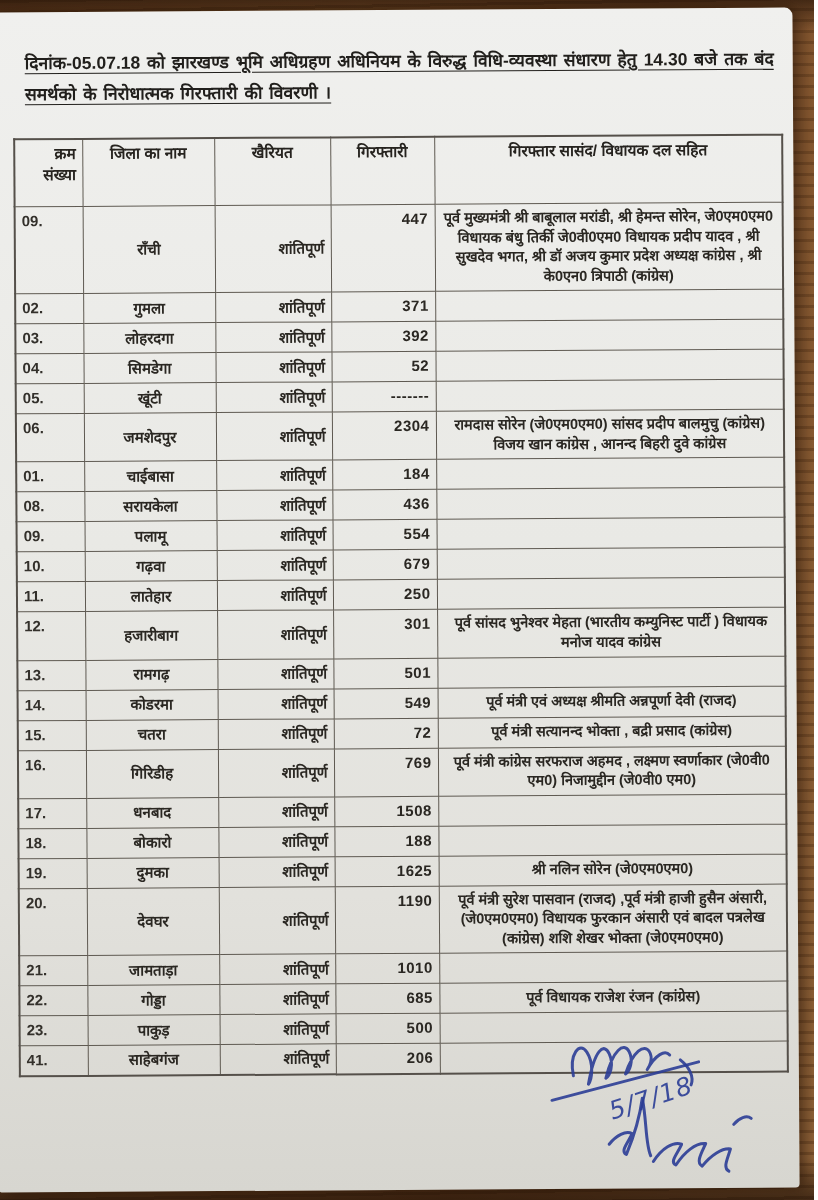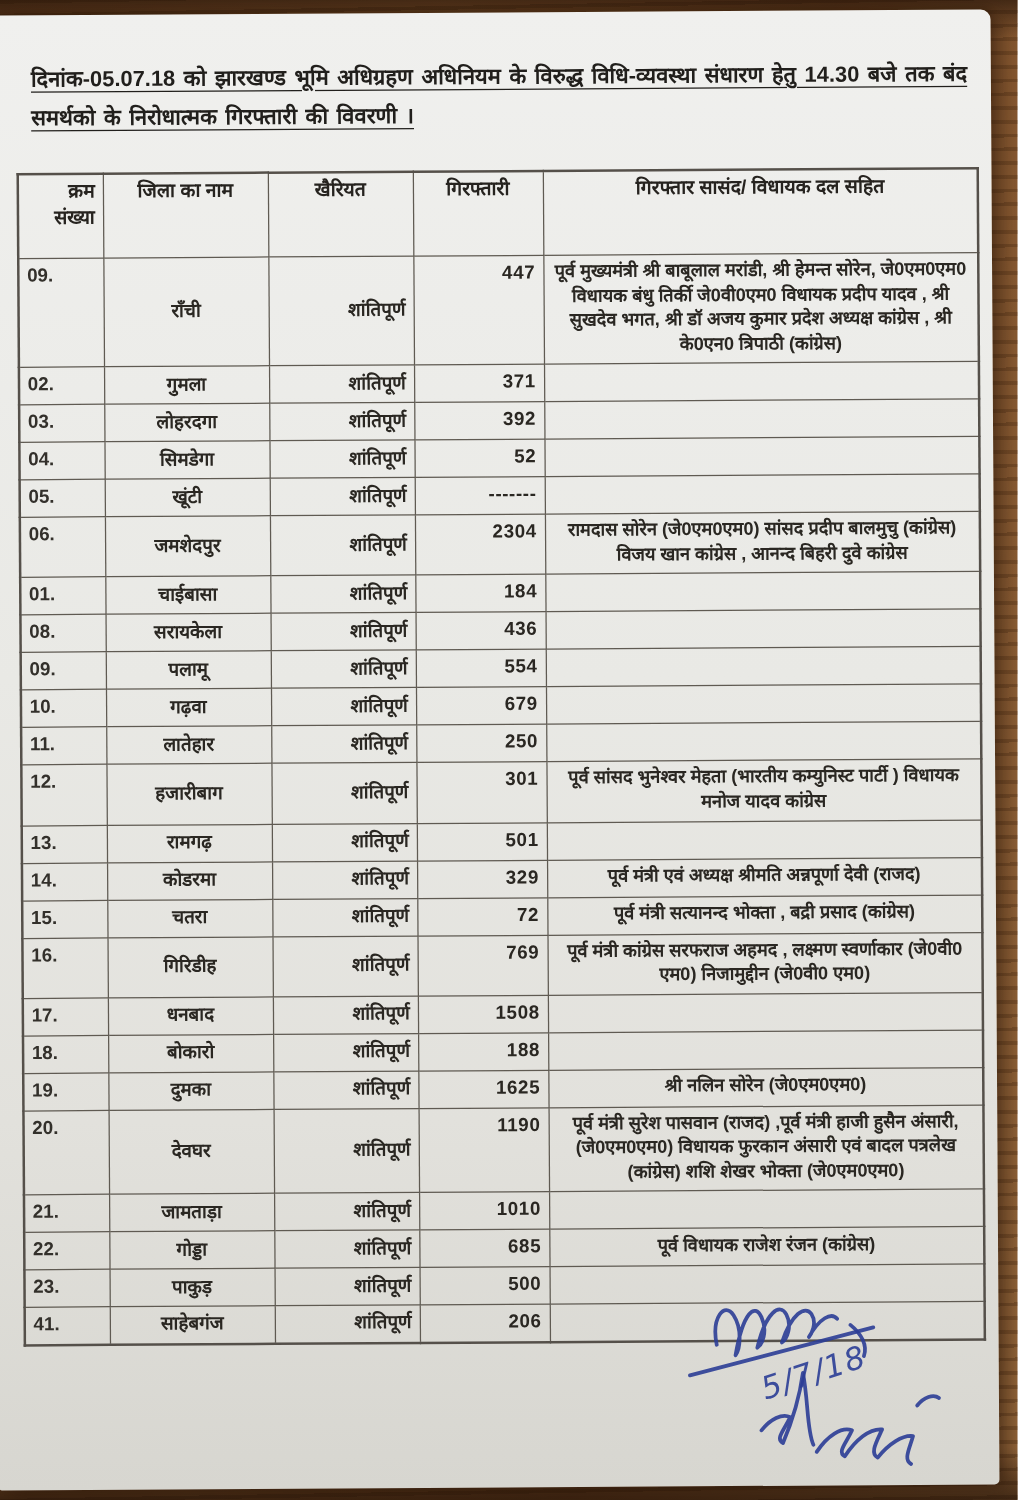--- a/index.html
+++ b/index.html
@@ -164,21 +164,21 @@
         <td class="c-serial">13.</td>
         <td class="c-district">रामगढ़</td>
         <td class="c-status">शांतिपूर्ण</td>
         <td class="c-arrests">501</td>
         <td class="c-leaders"></td>
       </tr>
           <tr>
         <td class="c-serial">14.</td>
         <td class="c-district">कोडरमा</td>
         <td class="c-status">शांतिपूर्ण</td>
-        <td class="c-arrests">329</td>
+        <td class="c-arrests">549</td>
         <td class="c-leaders">पूर्व मंत्री एवं अध्यक्ष श्रीमति अन्नपूर्णा देवी (राजद)</td>
       </tr>
           <tr>
         <td class="c-serial">15.</td>
         <td class="c-district">चतरा</td>
         <td class="c-status">शांतिपूर्ण</td>
         <td class="c-arrests">72</td>
         <td class="c-leaders">पूर्व मंत्री सत्यानन्द भोक्ता , बद्री प्रसाद (कांग्रेस)</td>
       </tr>
           <tr>

